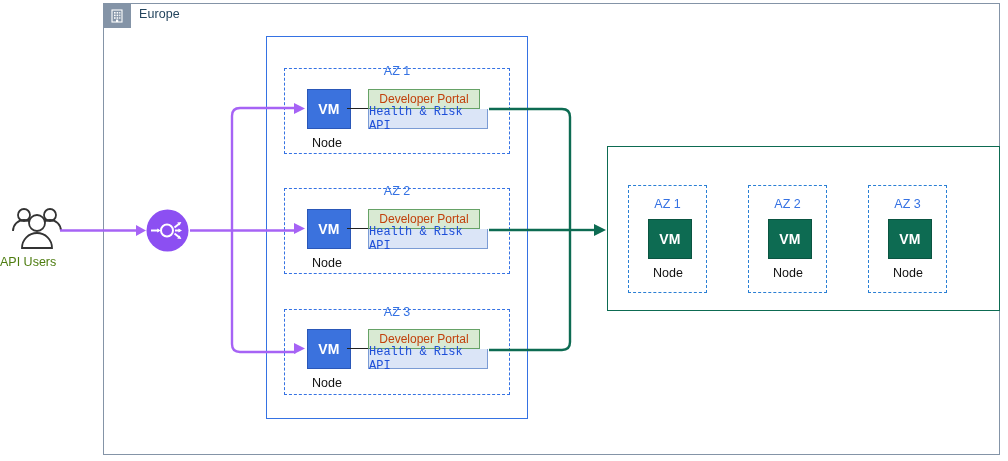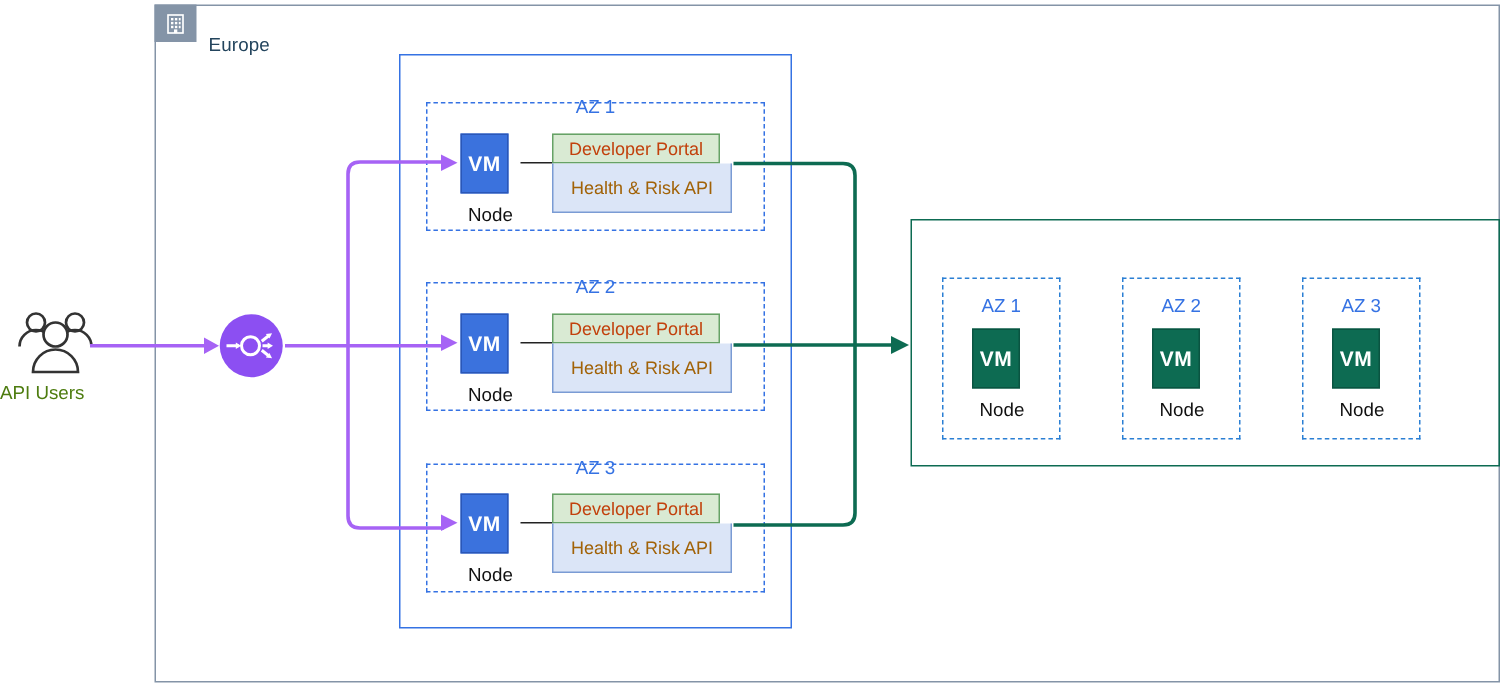--- a/index.html
+++ b/index.html
@@ -36,21 +36,21 @@
     width: 28px;
     height: 25px;
     background: #8494a7;
     box-sizing: border-box;
     display: flex;
     align-items: center;
     justify-content: center;
   }
   #europe-label {
     left: 139px;
-    top: 23px;
+    top: 7px;
     font-size: 12.5px;
     color: #23445d;
     letter-spacing: .1px;
   }
 
   
   #k8s-title {
     left: 266px;
     top: 21px;
     width: 262px;
@@ -82,21 +82,21 @@
   .az-title {
     width: 226px;
     text-align: center;
     font-size: 12.5px;
     color: #3572e3;
     left: 284px;
   }
 
   
   .vm-box {
-    width: 32px;
+    width: 44px;
     height: 40px;
     background: #3b72dd;
     border: 1.3px solid #2a57b8;
     box-sizing: border-box;
     color: #ffffff;
     font-size: 14px;
     font-weight: bold;
     display: flex;
     align-items: center;
     justify-content: center;
@@ -121,30 +121,31 @@
     border: 1.2px solid #66a266;
     box-sizing: border-box;
     font-size: 12px;
     color: #c2410c;
     display: flex;
     align-items: center;
     justify-content: center;
   }
   .svc-api {
     width: 120px;
-    height: 33px;
+    height: 20px;
     background: #dbe5f7;
     border: 1.2px solid #7a9bd4;
     border-top: none;
     box-sizing: border-box;
     font-size: 12px;
-    color: #a16207;
-    display: flex;
-    align-items: center;
-    justify-content: center;
+    color: #1d4ed8;
+    display: flex;
+    align-items: center;
+    justify-content: center;
+    font-family: Liberation Mono, monospace;
   }
   .vm-svc-connector {
     height: 1.4px;
     background: #222222;
     width: 22px;
   }
 
   
   #nosql-title {
     left: 607px;

